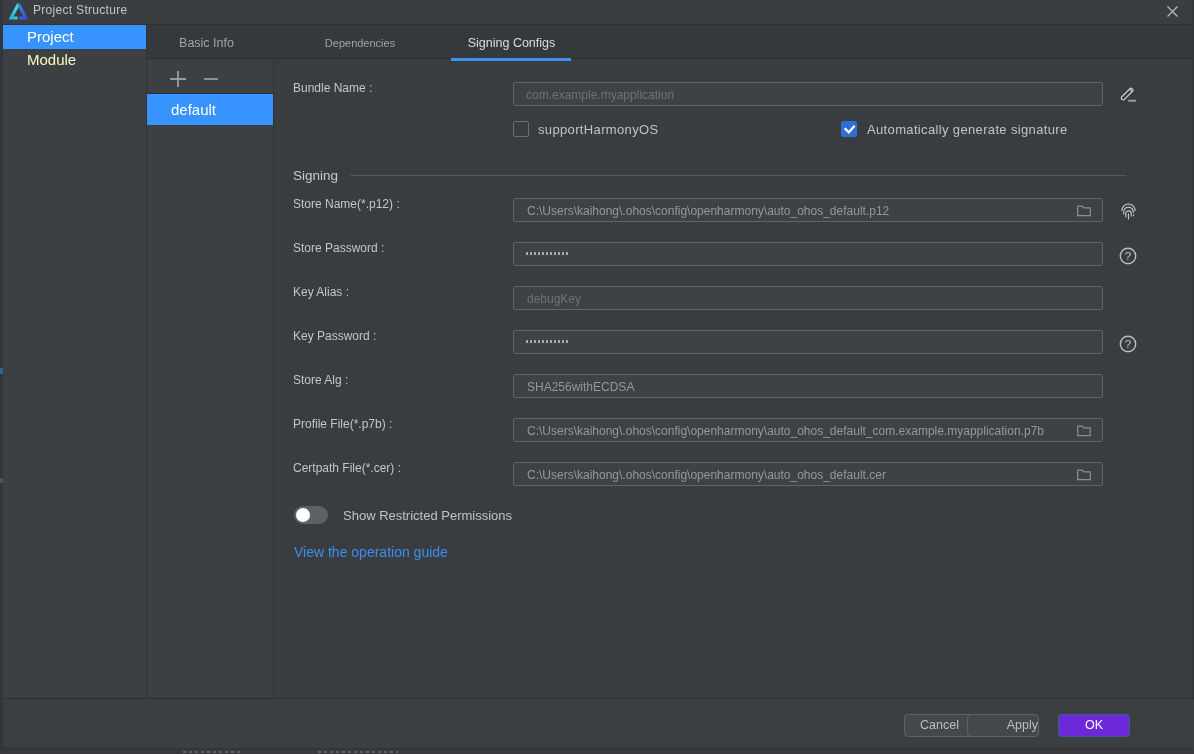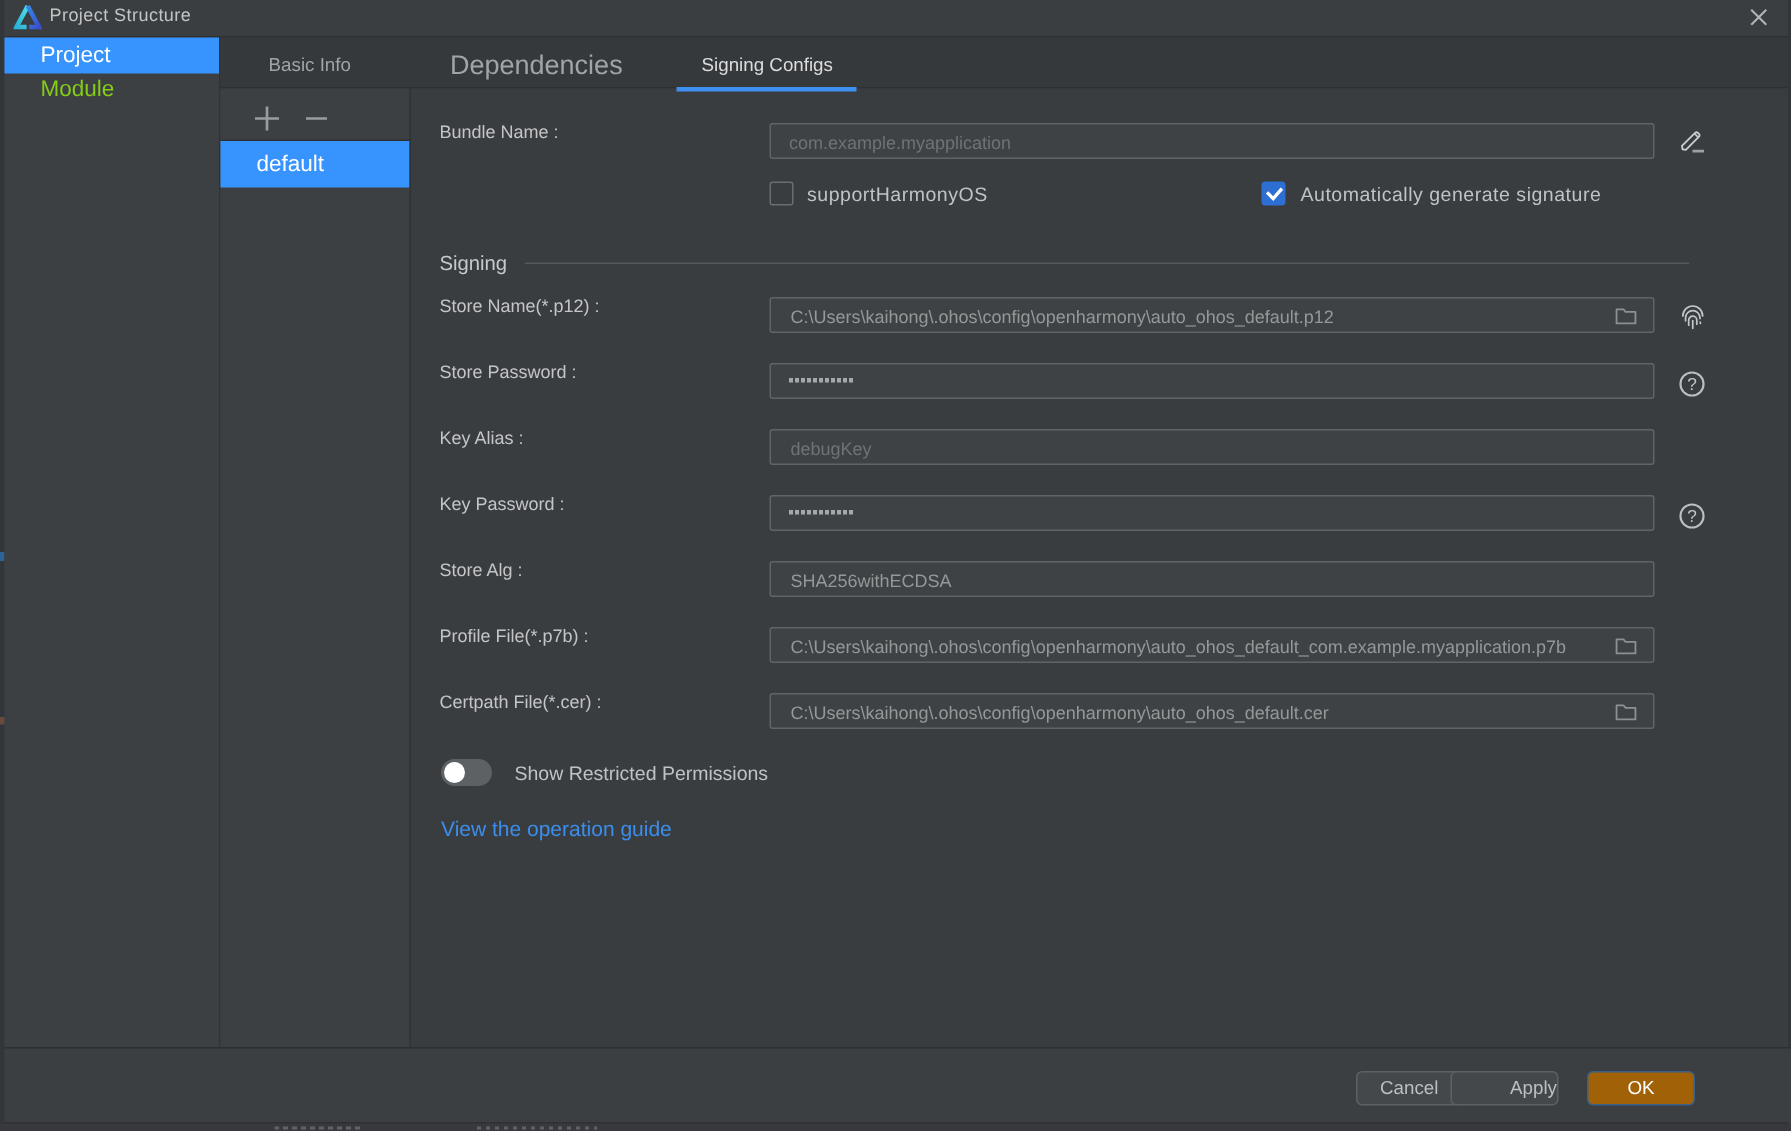--- a/index.html
+++ b/index.html
@@ -31,27 +31,27 @@
 </svg>
 <div class="abs" style="left:33px;top:3px;font-size:12px;color:#c2c4c6;letter-spacing:0.3px;">Project Structure</div>
 <svg class="abs" style="left:1165px;top:4px;" width="15" height="15" viewBox="0 0 15 15">
   <path d="M2.5 2.5 L12.5 12.5 M12.5 2.5 L2.5 12.5" stroke="#b2b5b7" stroke-width="1.4"></path>
 </svg>
 
 <div class="abs" style="left:3px;top:24px;width:1191px;height:1px;background:#2e3032;"></div>
 
 <div class="abs" style="left:3px;top:25px;width:143px;height:673px;background:#3d4043;"></div>
 <div class="abs" style="left:3px;top:25px;width:143px;height:24px;background:#3794ff;color:#ffffff;font-size:15px;line-height:24px;padding-left:24px;">Project</div>
-<div class="abs" style="left:3px;top:47px;width:143px;height:25px;color:#84cc16;font-size:15px;line-height:25px;padding-left:24px;">Module</div>
+<div class="abs" style="left:3px;top:47px;width:143px;height:25px;color:#fef9c3;font-size:15px;line-height:25px;padding-left:24px;">Module</div>
 
 <div class="abs" style="left:146px;top:25px;width:1px;height:673px;background:#303234;"></div>
 
 <div class="abs" style="left:147px;top:25px;width:1047px;height:34px;background:#36393b;border-bottom:1px solid #2e3032;"></div>
 <div class="abs" style="left:147px;top:25px;width:119px;height:34px;line-height:36px;text-align:center;color:#a0a4a7;font-size:12.5px;">Basic Info</div>
-<div class="abs" style="left:300px;top:25px;width:120px;height:34px;line-height:36px;text-align:left;color:#a0a4a7;font-size:18px;">Dependencies</div>
+<div class="abs" style="left:300px;top:25px;width:120px;height:34px;line-height:36px;text-align:center;color:#a0a4a7;font-size:11px;">Dependencies</div>
 <div class="abs" style="left:452px;top:25px;width:119px;height:34px;line-height:36px;text-align:center;color:#dadcde;font-size:12.5px;">Signing Configs</div>
 <div class="abs" style="left:451px;top:58px;width:120px;height:3.4px;background:#3e90f0;z-index:5;"></div>
 
 <div class="abs" style="left:147px;top:59px;width:126px;height:639px;background:#3d4043;"></div>
 <svg class="abs" style="left:169px;top:70px;" width="60" height="18" viewBox="0 0 60 18">
   <path d="M9 1 V17 M1 9 H17" stroke="#979c9f" stroke-width="1.8"></path>
   <path d="M35 9 H49" stroke="#979c9f" stroke-width="1.8"></path>
 </svg>
 <div class="abs" style="left:147px;top:93px;width:126px;height:1px;background:#2f3234;"></div>
 <div class="abs" style="left:147px;top:94px;width:126px;height:31px;background:#3794ff;color:#ffffff;font-size:15px;line-height:31px;padding-left:24px;">default</div>
@@ -133,19 +133,19 @@
 <div class="abs" style="left:296px;top:508px;width:14px;height:14px;background:#ffffff;border-radius:50%;"></div>
 <div class="abs" style="left:343px;top:508px;font-size:13px;color:#c0c3c5;">Show Restricted Permissions</div>
 
 <div class="abs" style="left:294px;top:544px;font-size:14px;color:#3b8eec;">View the operation guide</div>
 
 <div class="abs" style="left:1192px;top:0;width:2px;height:754px;background:#333639;"></div>
 
 <div class="abs" style="left:3px;top:698px;width:1191px;height:52px;background:#3c3f41;border-top:1px solid #2d2f31;"></div>
 <div class="abs" style="left:876px;top:714px;width:71px;height:23px;background:#44484b;border:1px solid #5e6164;border-radius:4px;color:#bdbfc1;font-size:12.5px;text-align:center;line-height:21px;margin-left:28px;">Cancel</div>
 <div class="abs" style="left:967px;top:714px;width:72px;height:23px;background:#44484b;border:1px solid #5e6164;border-radius:4px;color:#bdbfc1;font-size:12.5px;text-align:right;line-height:21px;">Apply</div>
-<div class="abs" style="left:1058px;top:714px;width:72px;height:23px;background:#a16207;border:1px solid #39618a;border-radius:4px;color:#ffffff;font-size:12.5px;text-align:center;line-height:21px;">OK</div>
+<div class="abs" style="left:1058px;top:714px;width:72px;height:23px;background:#6d28d9;border:1px solid #39618a;border-radius:4px;color:#ffffff;font-size:12.5px;text-align:center;line-height:21px;">OK</div>
 
 <div class="abs" style="left:2px;top:748px;width:1190px;height:1.5px;background:#2f3133;border-radius:0 0 3px 3px;"></div>
 <div class="abs" style="left:0;top:749px;width:1194px;height:5px;background:#37393c;overflow:hidden;">
   <div style="position:absolute;left:183px;top:2px;width:58px;height:2px;background:repeating-linear-gradient(90deg,#606366 0 3px,transparent 3px 6px);"></div>
   <div style="position:absolute;left:318px;top:2px;width:80px;height:2px;background:repeating-linear-gradient(90deg,#606366 0 3px,transparent 3px 6px);"></div>
 </div>
 
 </body></html>

